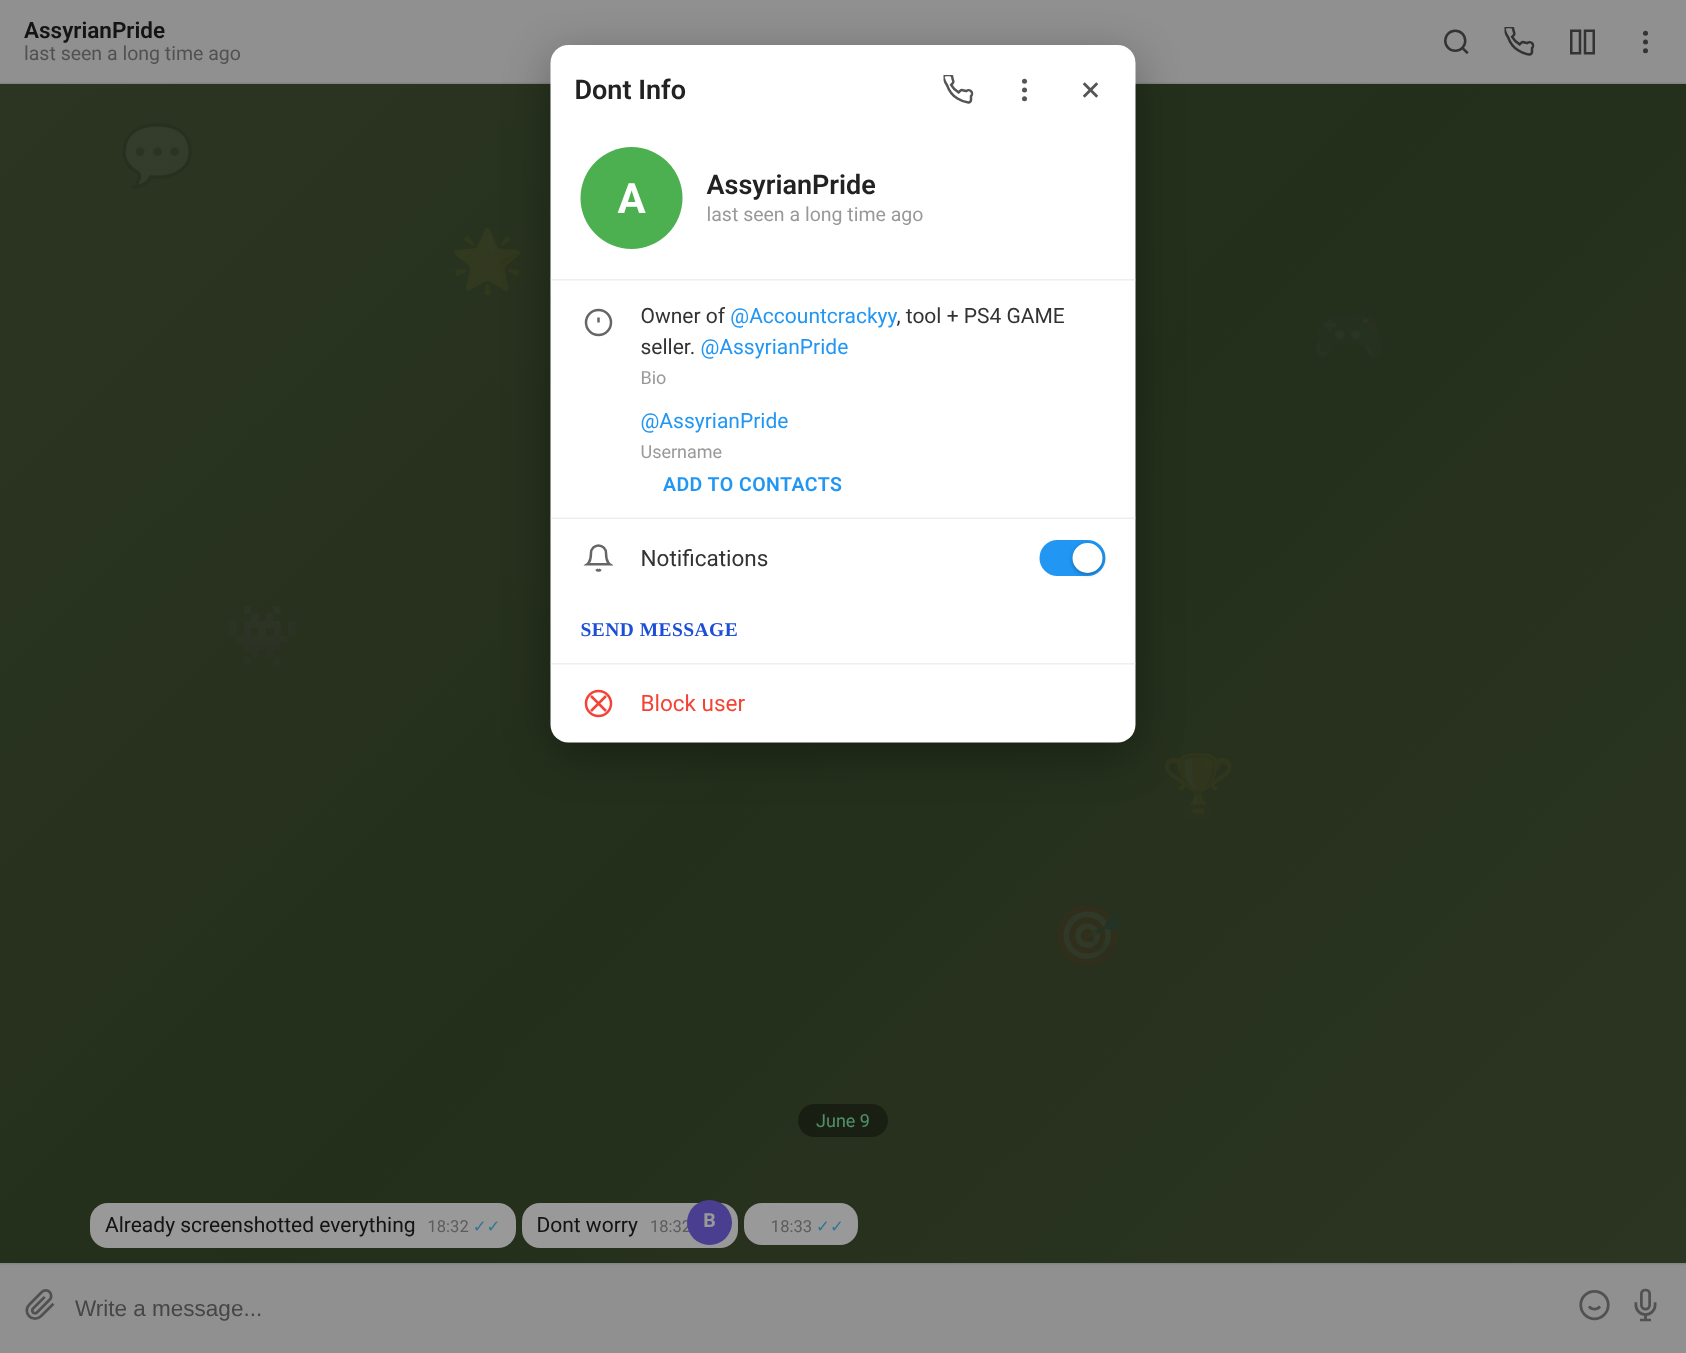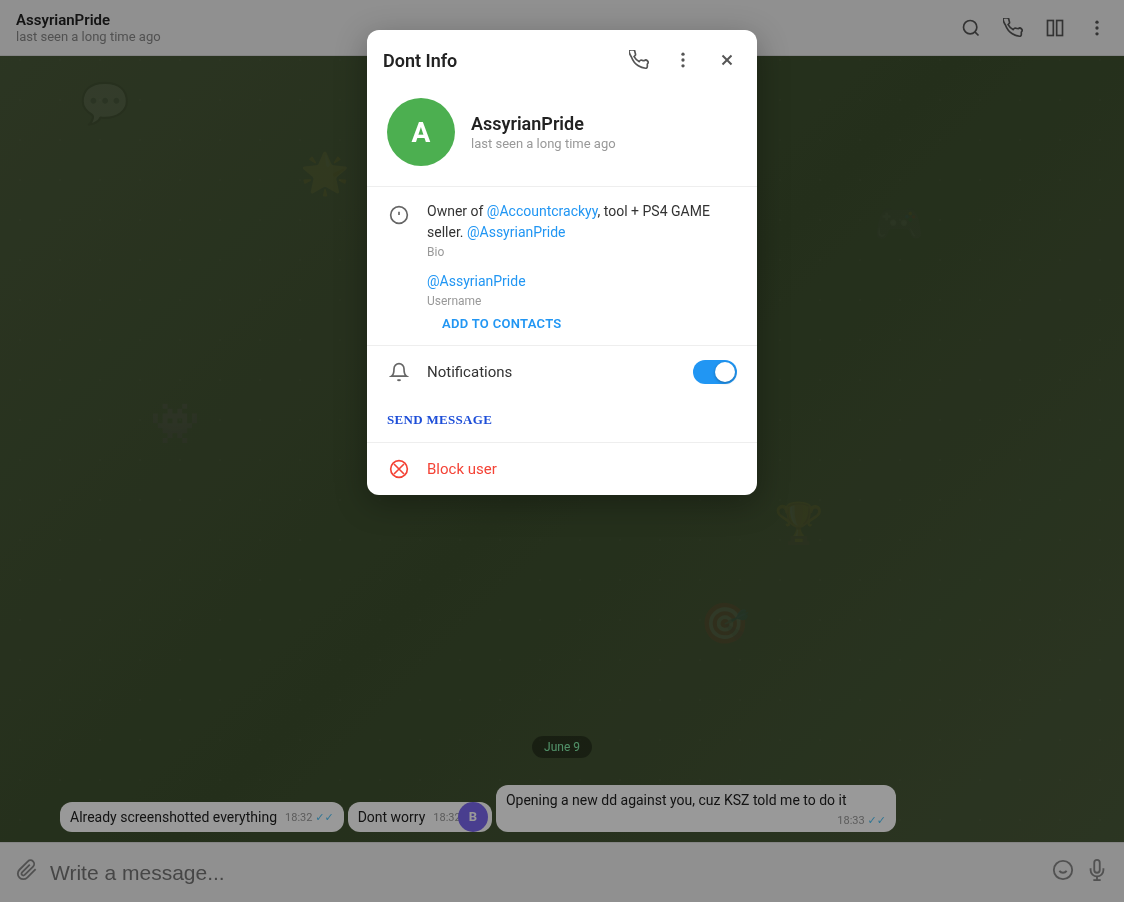--- a/index.html
+++ b/index.html
@@ -69,21 +69,21 @@
     }
     .msg-with-avatar { position: relative; }
 
     
     .input-bar {
       position: absolute; bottom: 0; left: 0; right: 0; height: 60px;
       background: #f0f0f0; display: flex; align-items: center; padding: 0 16px; gap: 12px;
       border-top: 1px solid #ddd;
     }
     .input-bar input {
-      flex: 1; border: none; background: transparent; font-size: 21px; color: #333; outline: none;
+      flex: 1; border: none; background: transparent; font-size: 15px; color: #333; outline: none;
     }
     .input-bar-icon { font-size: 22px; color: #888; cursor: pointer; }
 
     
     .overlay {
       position: absolute; inset: 0; background: rgba(0,0,0,0.4); z-index: 10;
     }
 
     
     .modal {
@@ -216,21 +216,20 @@
     </div>
     <div class="msg-bubble">
       <span>Dont worry</span>
       <span class="msg-meta">
         <span>18:32</span>
         <span class="msg-check"> ✓✓</span>
       </span>
     </div>
     <div class="msg-bubble received msg-with-avatar">
       <div class="msg-avatar">B</div>
-      <span>Opening a new dd against you, cuz KSZ told me to do it</span>
       <span class="msg-meta">
         <span>18:33</span>
         <span class="msg-check"> ✓✓</span>
       </span>
     </div>
   </div>
 </div>
 
 <div class="input-bar">
   <span class="input-bar-icon">

